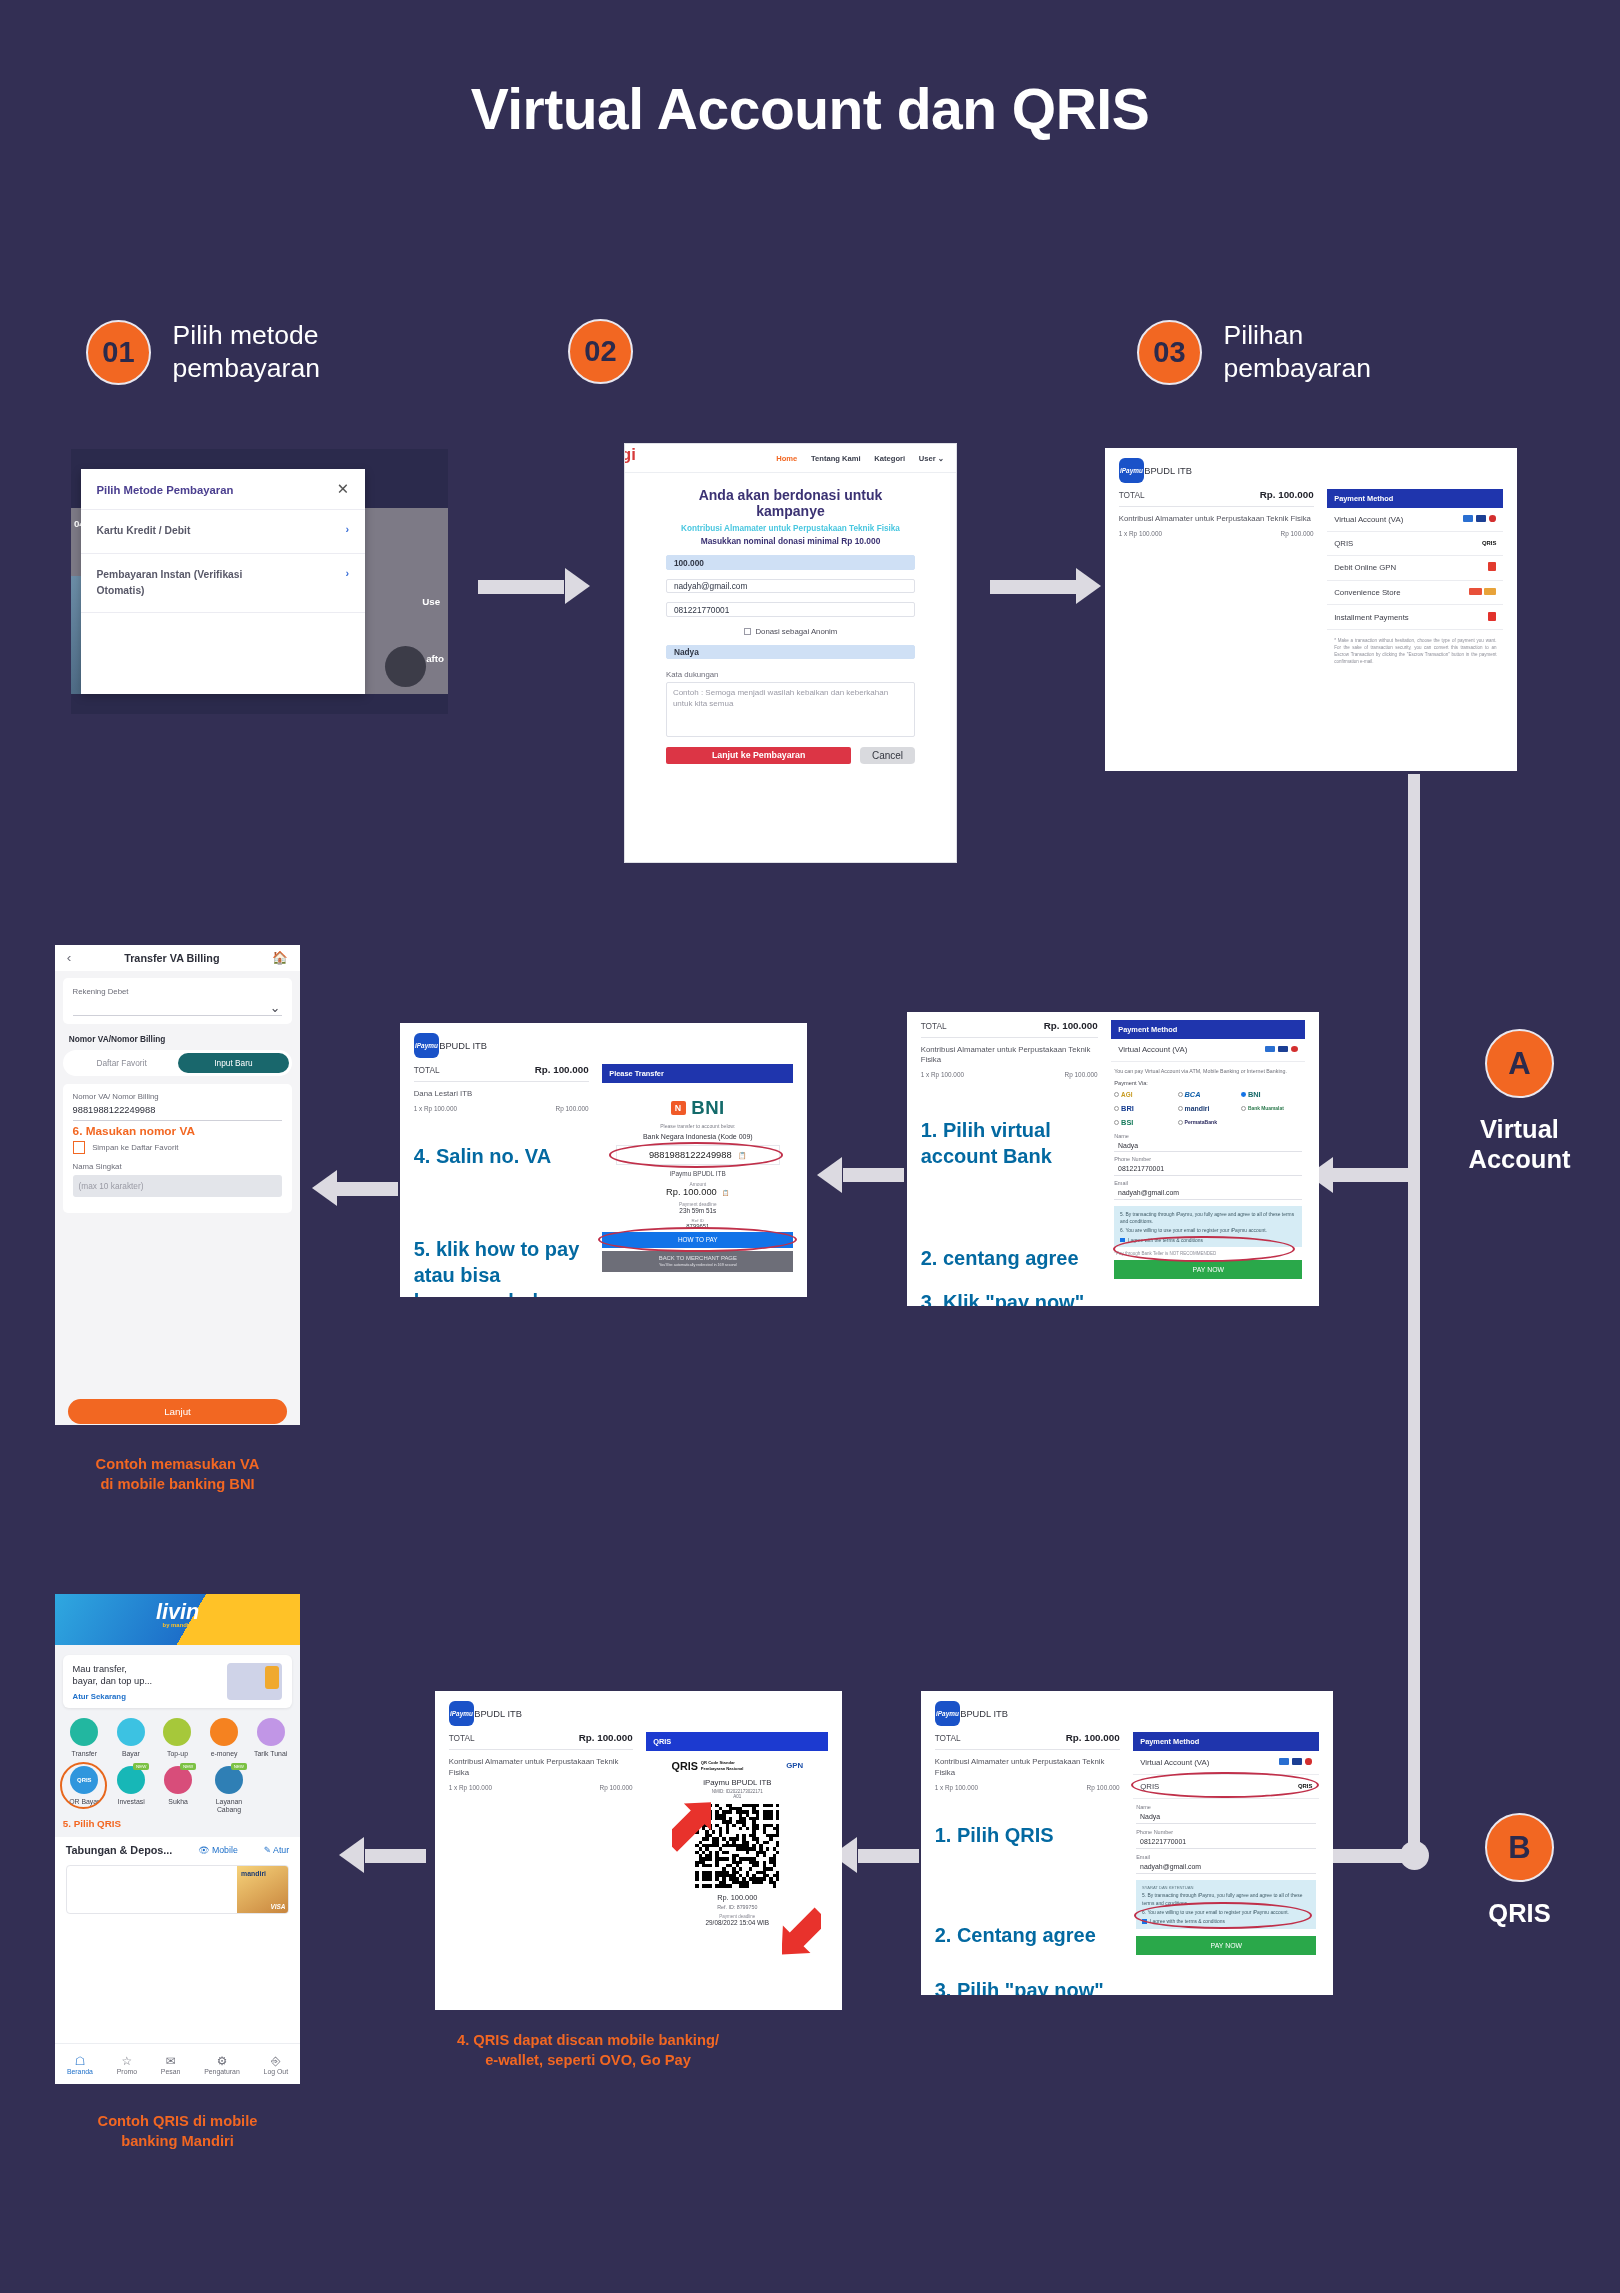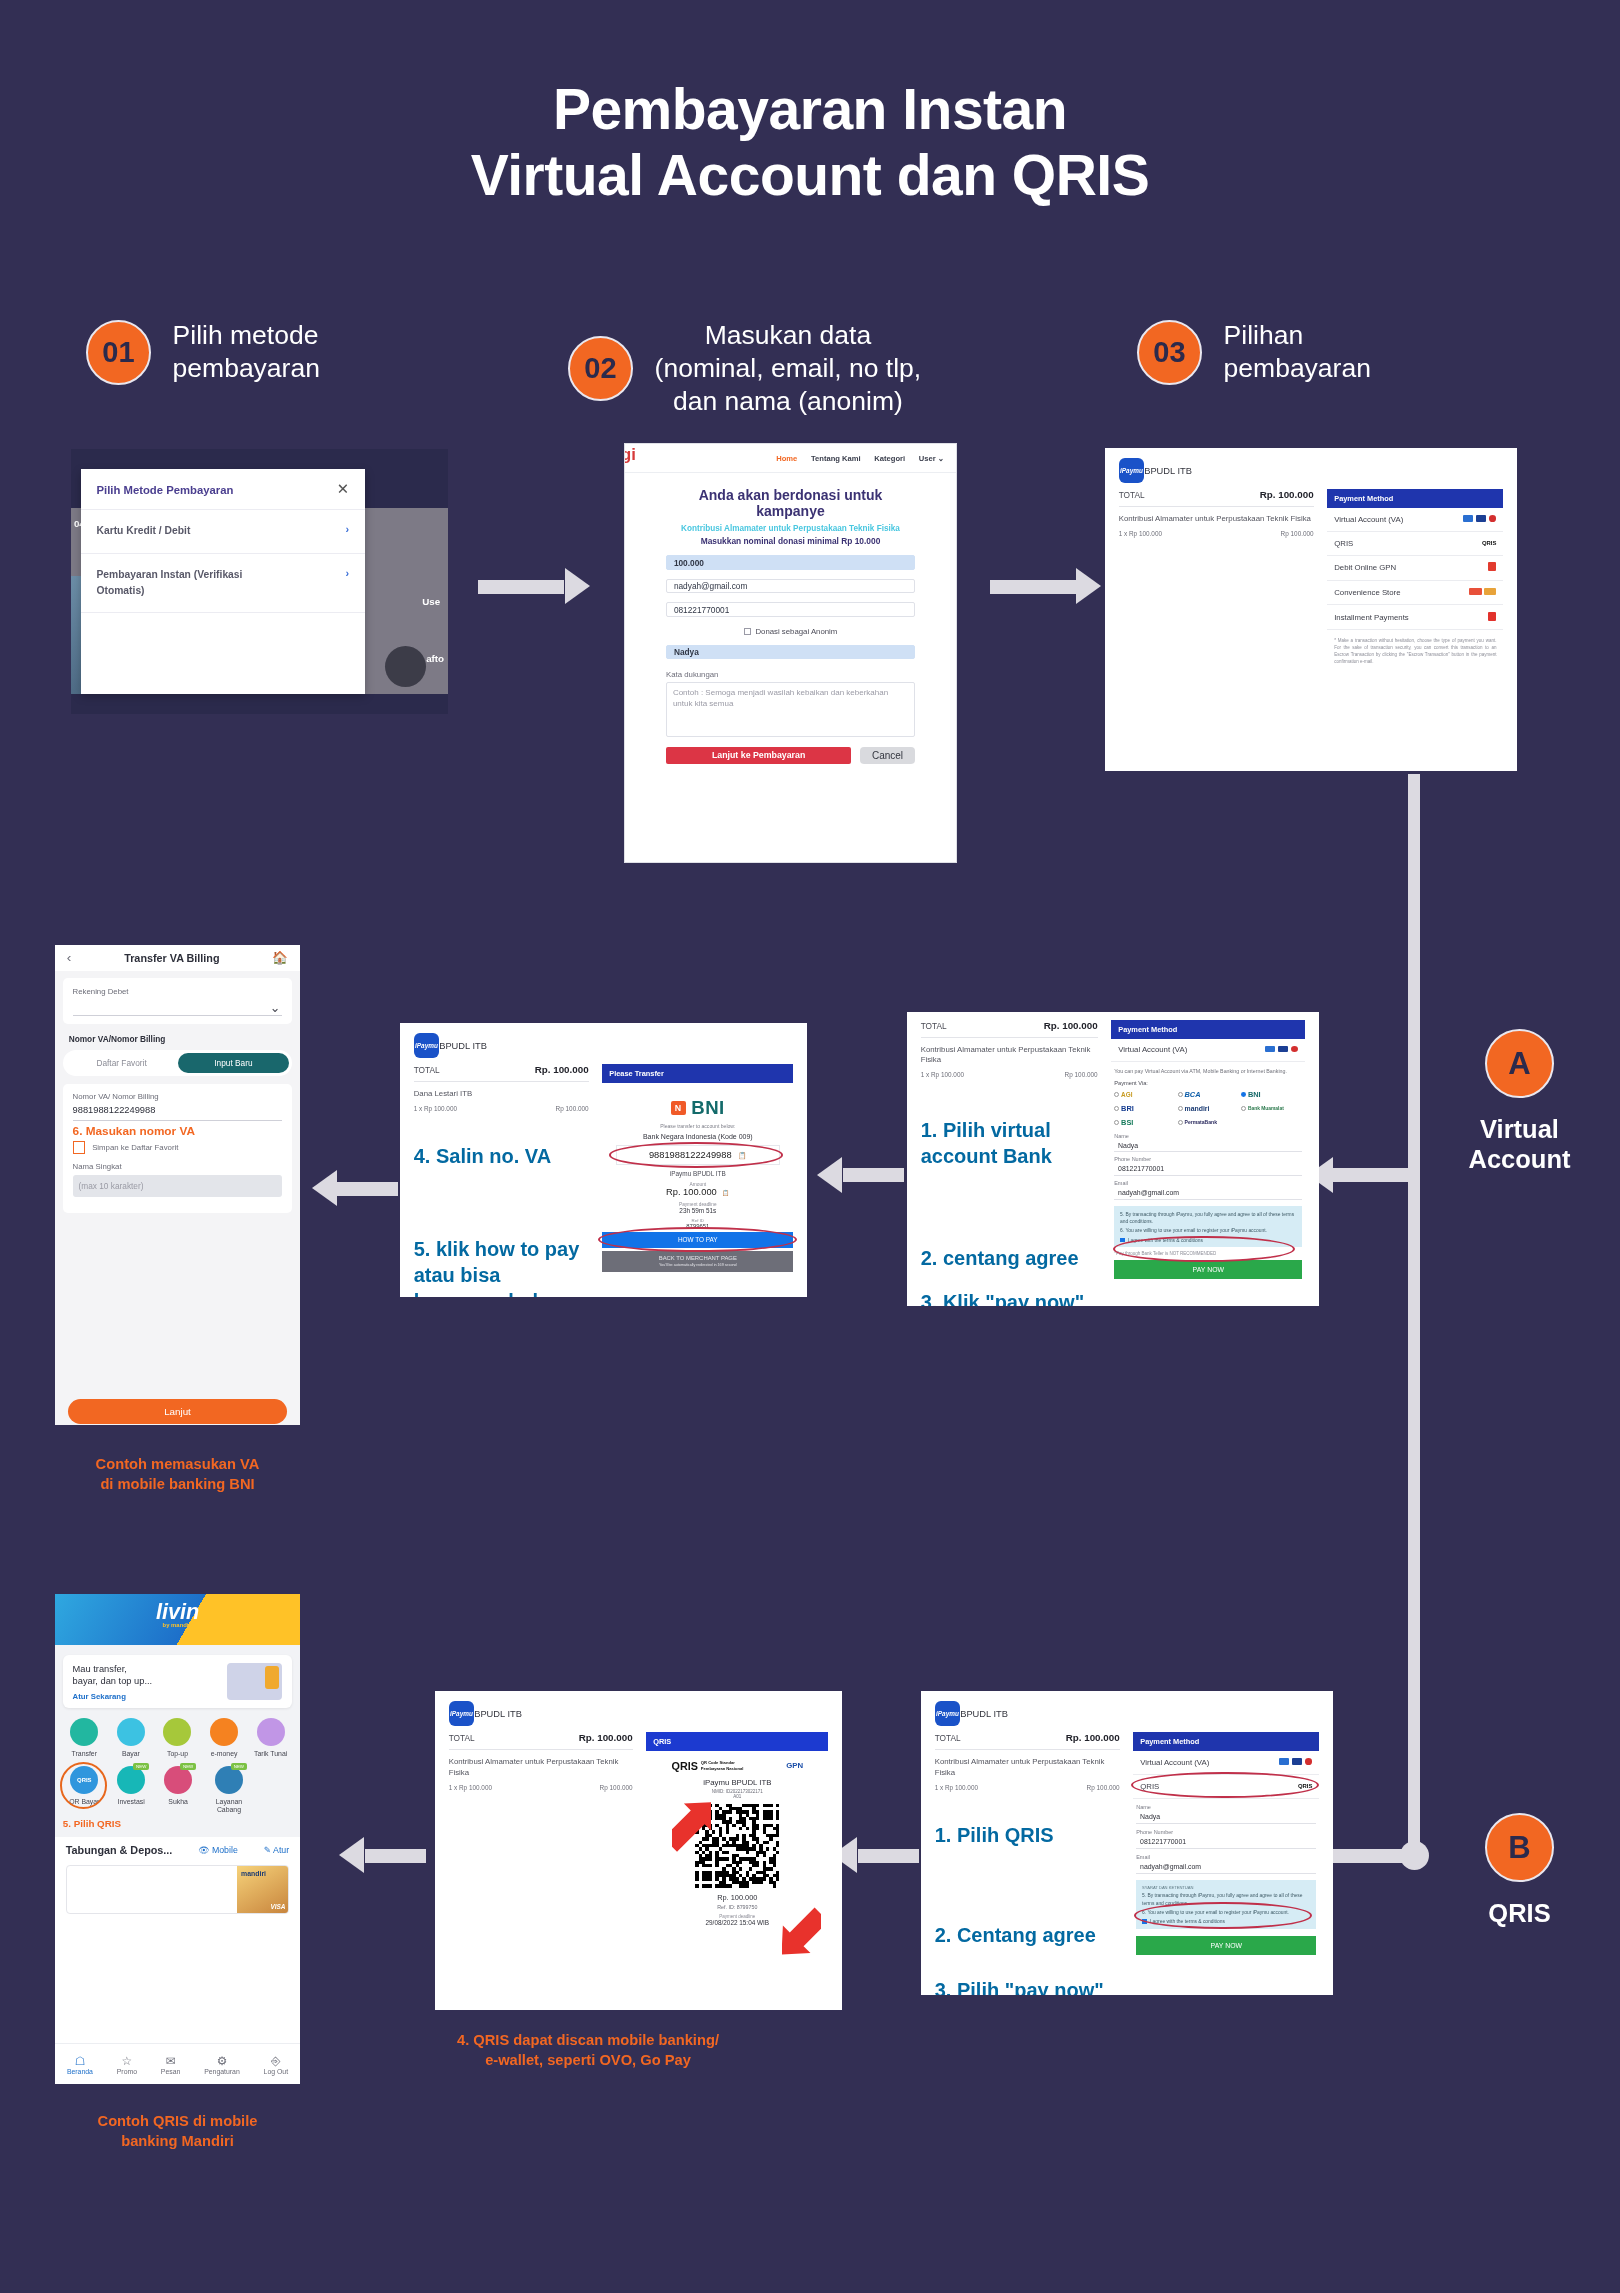--- a/index.html
+++ b/index.html
@@ -146,31 +146,29 @@
   .qr-grid i { background:#fff; }
   .qr-grid i.b { background:#000; }
 
   .redring { position:absolute; border:2px solid #c0304a; border-radius:50%; }
   .orangering { position:absolute; border:2.9px solid #e8671c; border-radius:50%; }
 </style>
 </head>
 <body>
 
 <div class="title">
-  <div>Pembayaran Instan</div>
   <div>Virtual Account dan QRIS</div>
 </div>
 
 <div class="step" style="left:86px; top:319px;">
   <div class="step-badge">01</div>
   <div class="step-label">Pilih metode<br>pembayaran</div>
 </div>
 <div class="step" style="left:568px; top:319px;">
   <div class="step-badge">02</div>
-  <div class="step-label ctr">Masukan data<br>(nominal, email, no tlp,<br>dan nama (anonim)</div>
 </div>
 <div class="step" style="left:1137px; top:319px;">
   <div class="step-badge">03</div>
   <div class="step-label">Pilihan<br>pembayaran</div>
 </div>
 
 <div class="arrow-h" style="left:478px; top:580px; width:86px;"></div>
 <div class="arrow-head-r" style="left:565px; top:568px;"></div>
 <div class="arrow-h" style="left:990px; top:580px; width:86px;"></div>
 <div class="arrow-head-r" style="left:1076px; top:568px;"></div>

